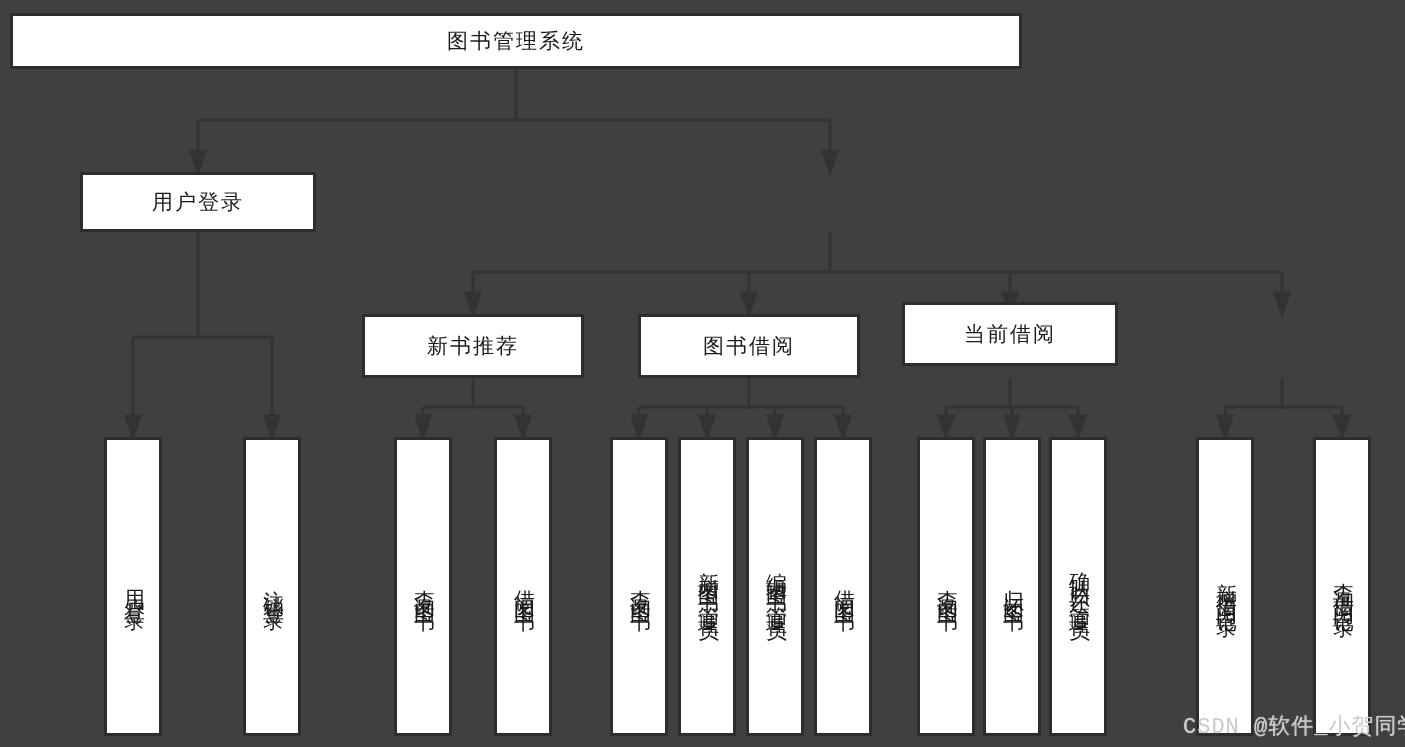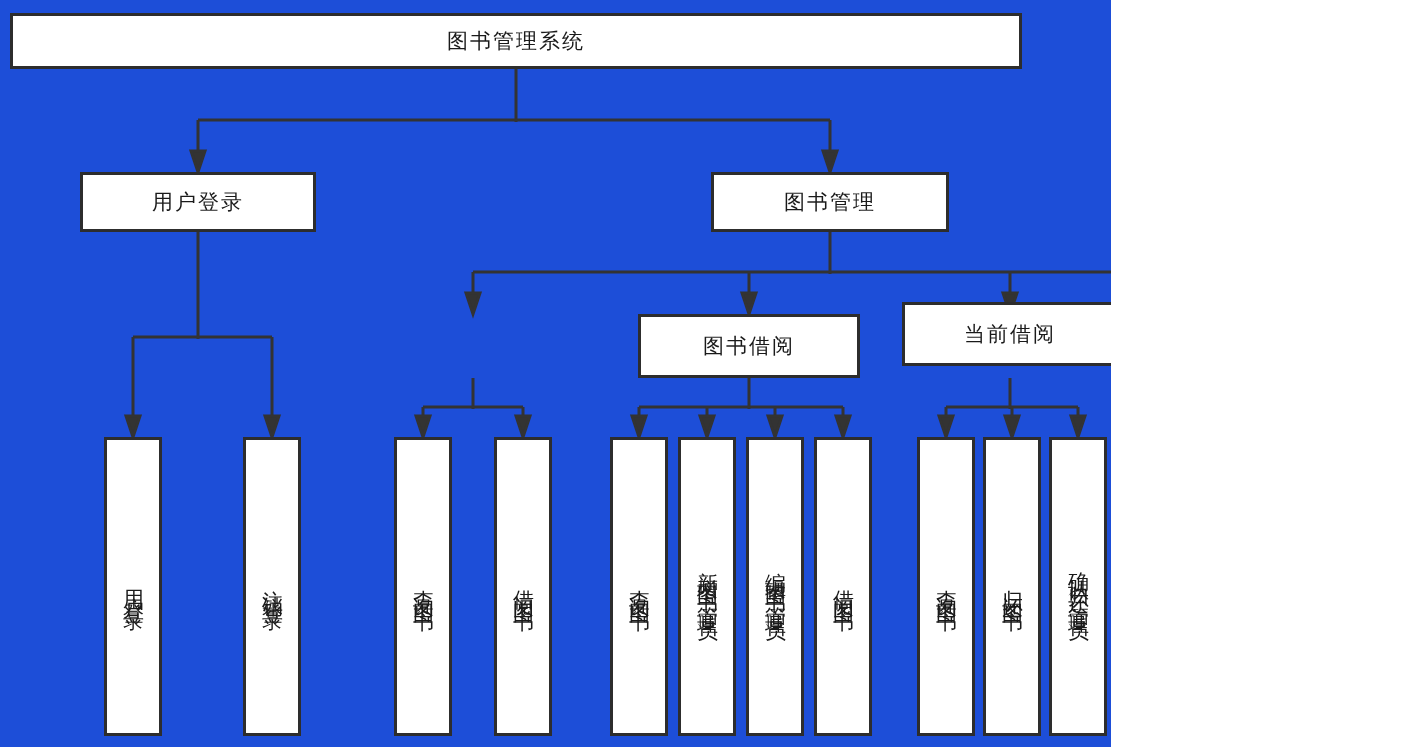--- a/index.html
+++ b/index.html
@@ -1,21 +1,21 @@
 <!DOCTYPE html>
 <html><head>
 <meta charset="utf-8">
 <style>
   html, body { margin: 0; padding: 0; background: #ffffff; }
   .stage {
     position: relative;
-    width: 1111px;
+    width: 1405px;
     height: 747px;
-    background: #1d4ed8;
-    font-family: Liberation Serif, serif;
+    background: #404040;
+    font-family: Liberation Mono, monospace;
     overflow: hidden;
   }
   svg.connectors {
     position: absolute;
     left: 0; top: 0;
     width: 1405px; height: 747px;
     z-index: 0;
   }
   .box {
     position: absolute;
@@ -103,22 +103,22 @@
     <g stroke="#333333" stroke-width="3" fill="#333333">
       <path fill="none" d="M1282 378 V409 M1225 407 H1342 M1225 407 V420 M1342 407 V420"></path>
       <polygon points="1218,416 1232,416 1225,437"></polygon>
       <polygon points="1335,416 1349,416 1342,437"></polygon>
     </g>
   </svg>
 
   <div class="box h" style="left:10px; top:13px; width:1012px; height:56px">图书管理系统</div>
 
   <div class="box h" style="left:80px; top:172px; width:236px; height:60px">用户登录</div>
-  <div class="box h" style="left:711px; top:172px; width:238px; height:60px">图书管理</div>
 
+  <div class="box h" style="left:362px; top:314px; width:222px; height:64px">新书推荐</div>
   <div class="box h" style="left:638px; top:314px; width:222px; height:64px">图书借阅</div>
   <div class="box h" style="left:902px; top:302px; width:216px; height:64px">当前借阅</div>
 
   <div class="box v" style="left:104px; top:437px; width:58px; height:299px">用户登录</div>
   <div class="box v" style="left:243px; top:437px; width:58px; height:299px">注销登录</div>
 
   <div class="box v" style="left:394px; top:437px; width:58px; height:299px">查询图书</div>
   <div class="box v" style="left:494px; top:437px; width:58px; height:299px">借阅图书</div>
 
   <div class="box v" style="left:610px; top:437px; width:58px; height:299px">查询图书</div>

